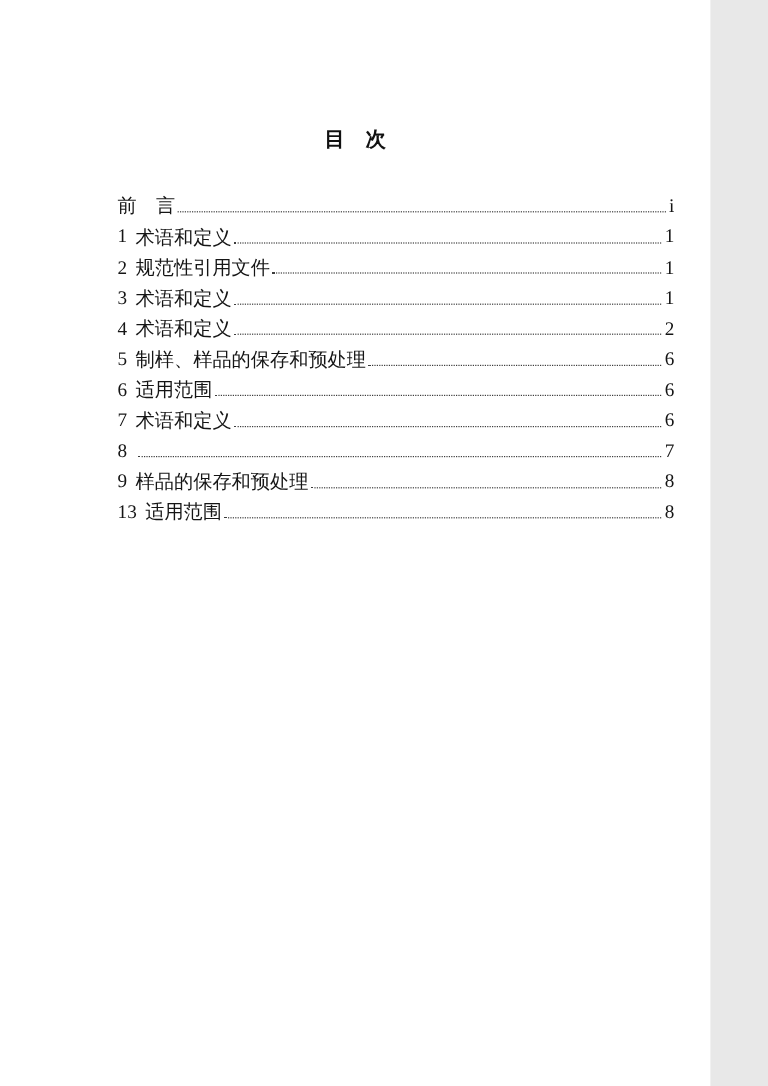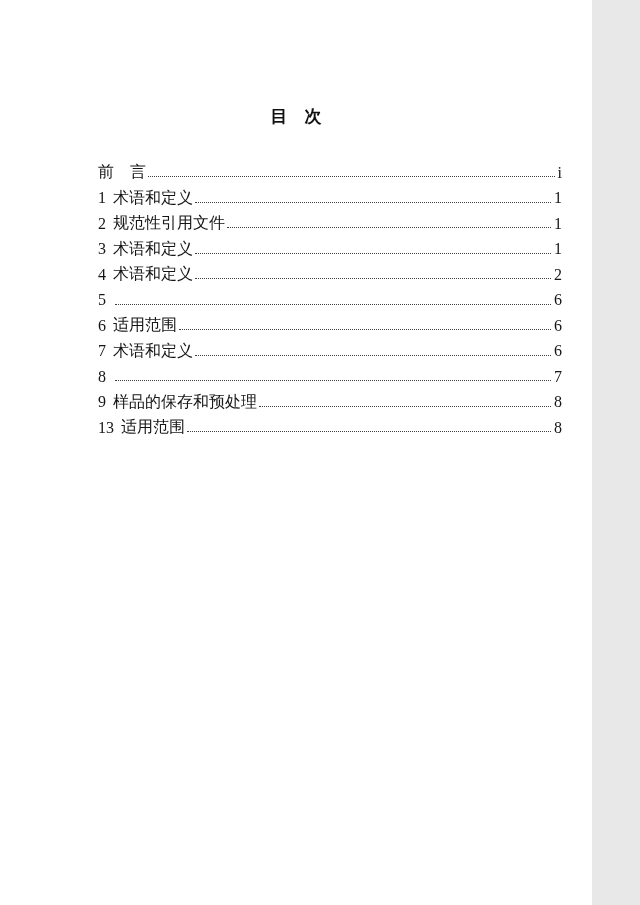--- a/index.html
+++ b/index.html
@@ -105,20 +105,21 @@
 
     <div class="toc-row">
       <span class="toc-num">4</span>
       <span class="toc-title">术语和定义</span>
       <span class="toc-dots"></span>
       <span class="toc-page">2</span>
     </div>
 
     <div class="toc-row">
       <span class="toc-num">5</span>
+      <span class="toc-title">制样、样品的保存和预处理</span>
       <span class="toc-dots"></span>
       <span class="toc-page">6</span>
     </div>
 
     <div class="toc-row">
       <span class="toc-num">6</span>
       <span class="toc-title">适用范围</span>
       <span class="toc-dots"></span>
       <span class="toc-page">6</span>
     </div>

